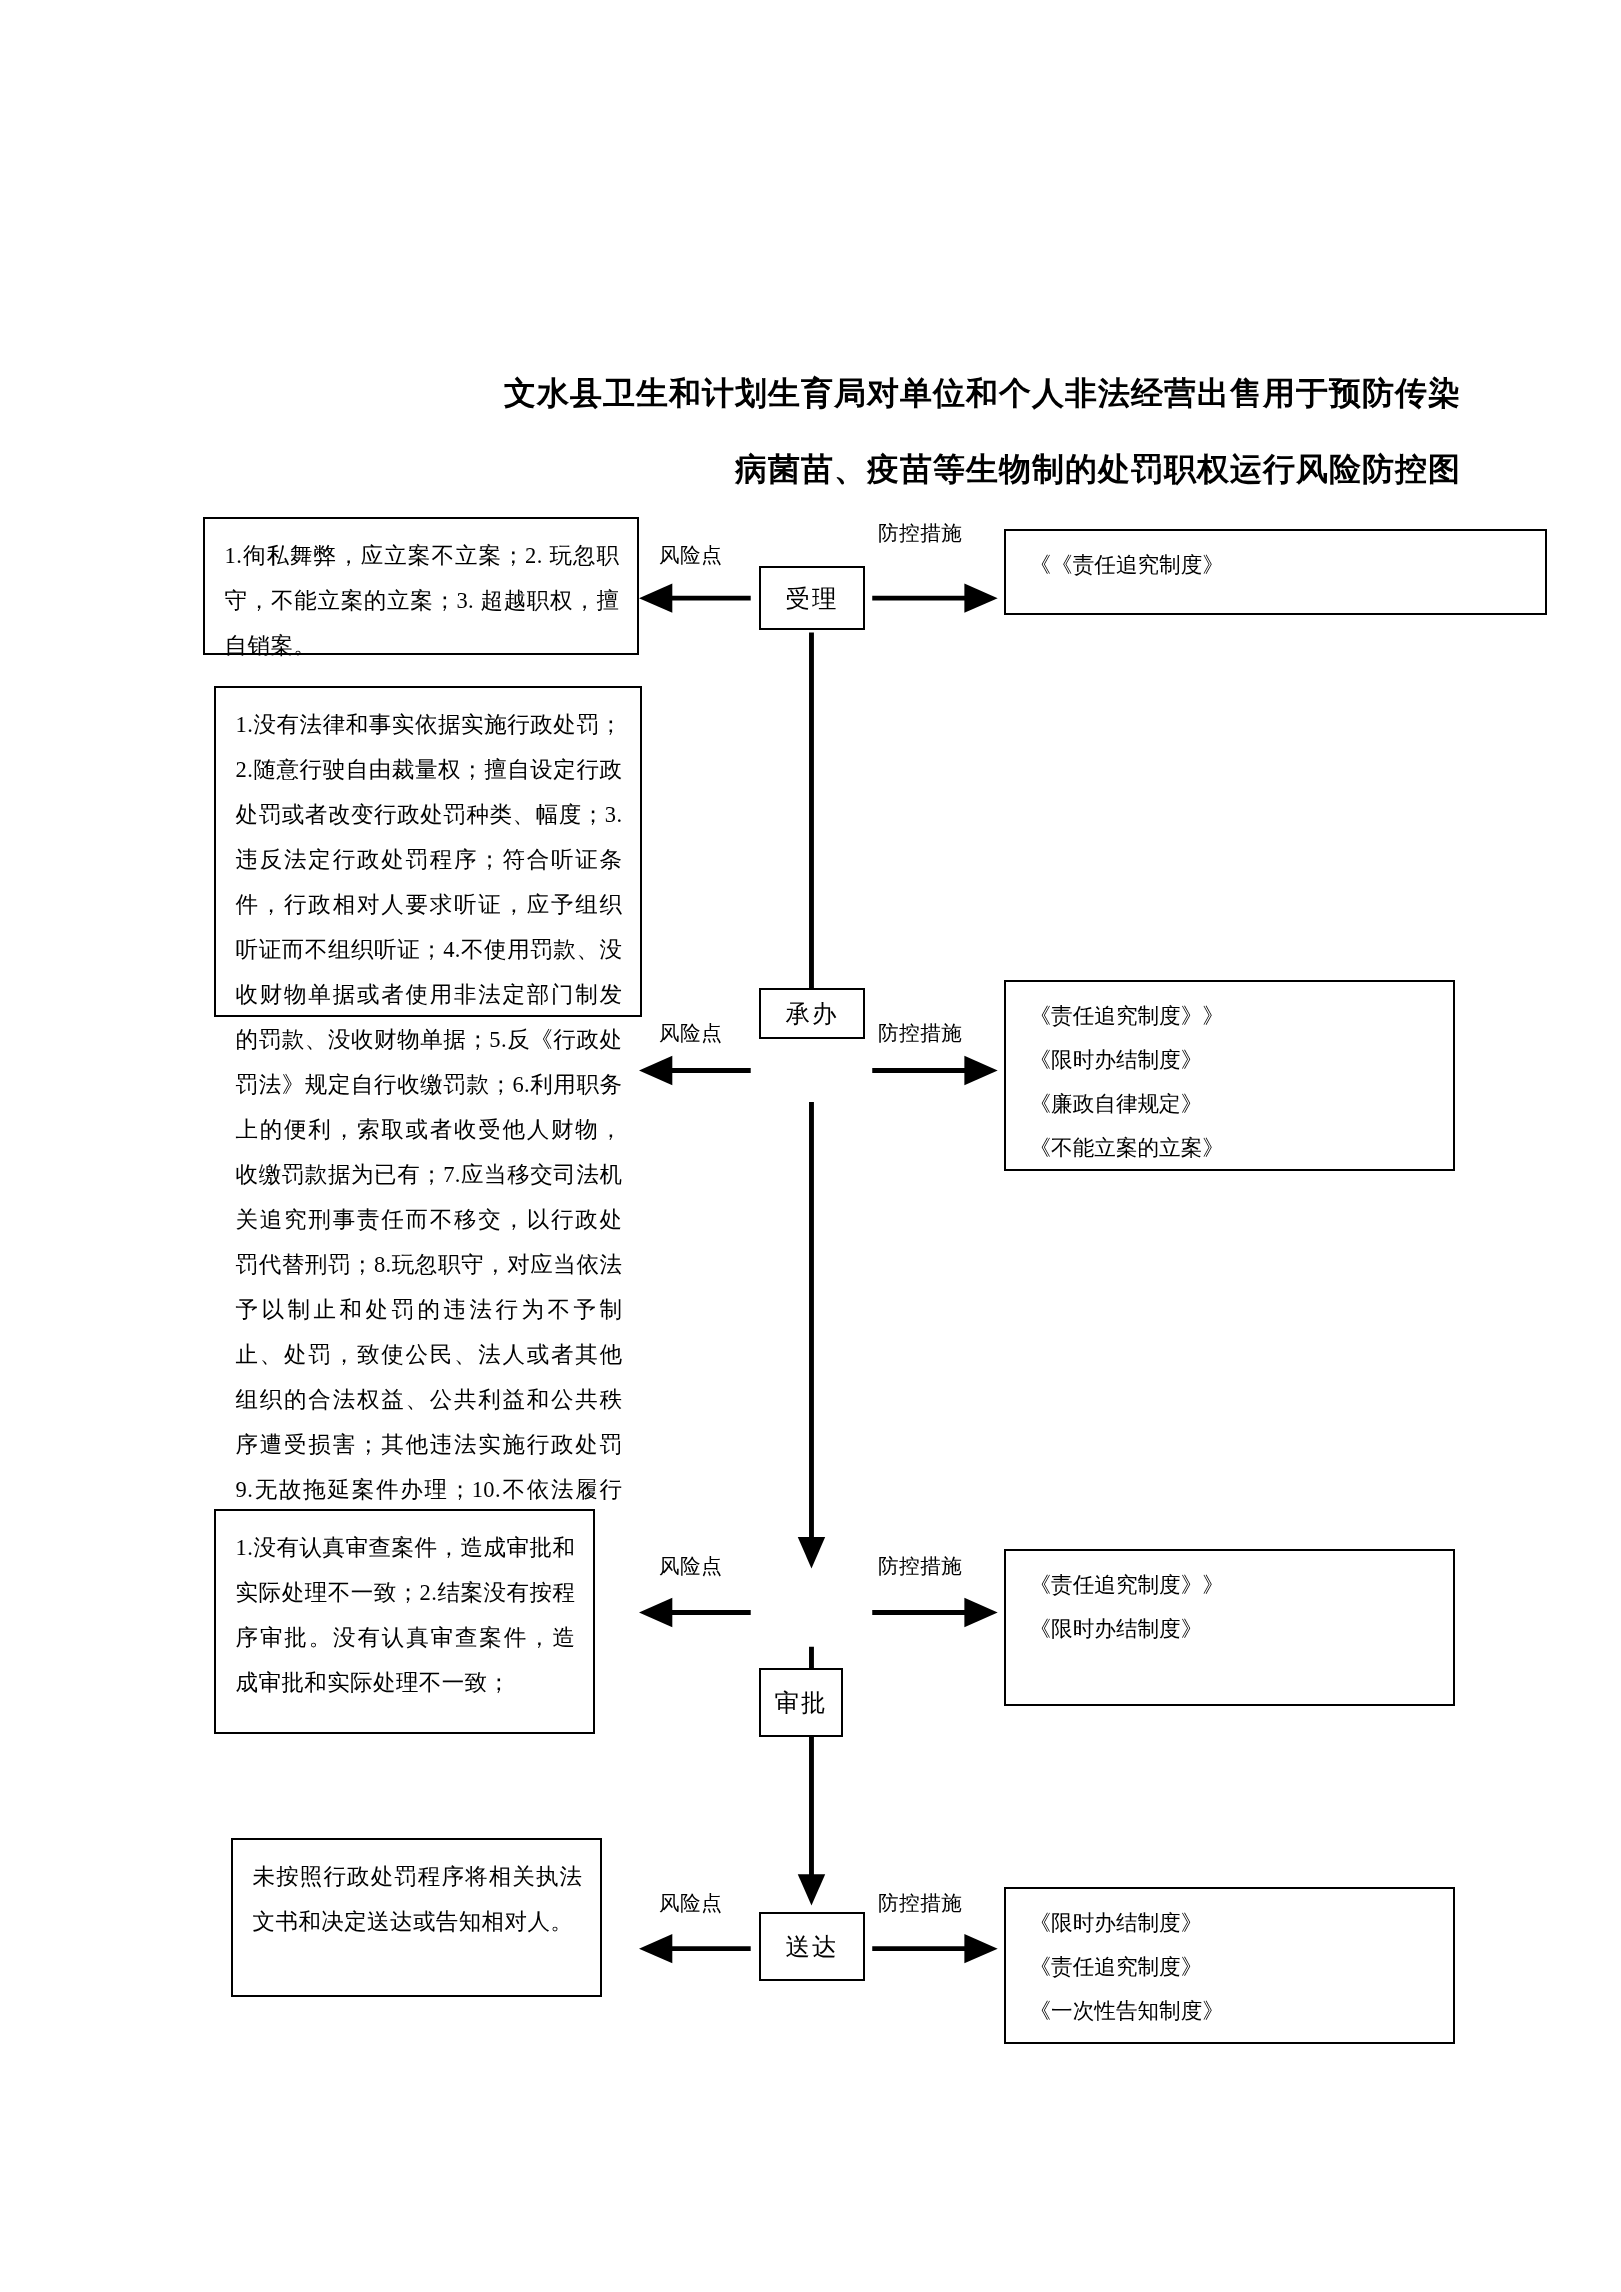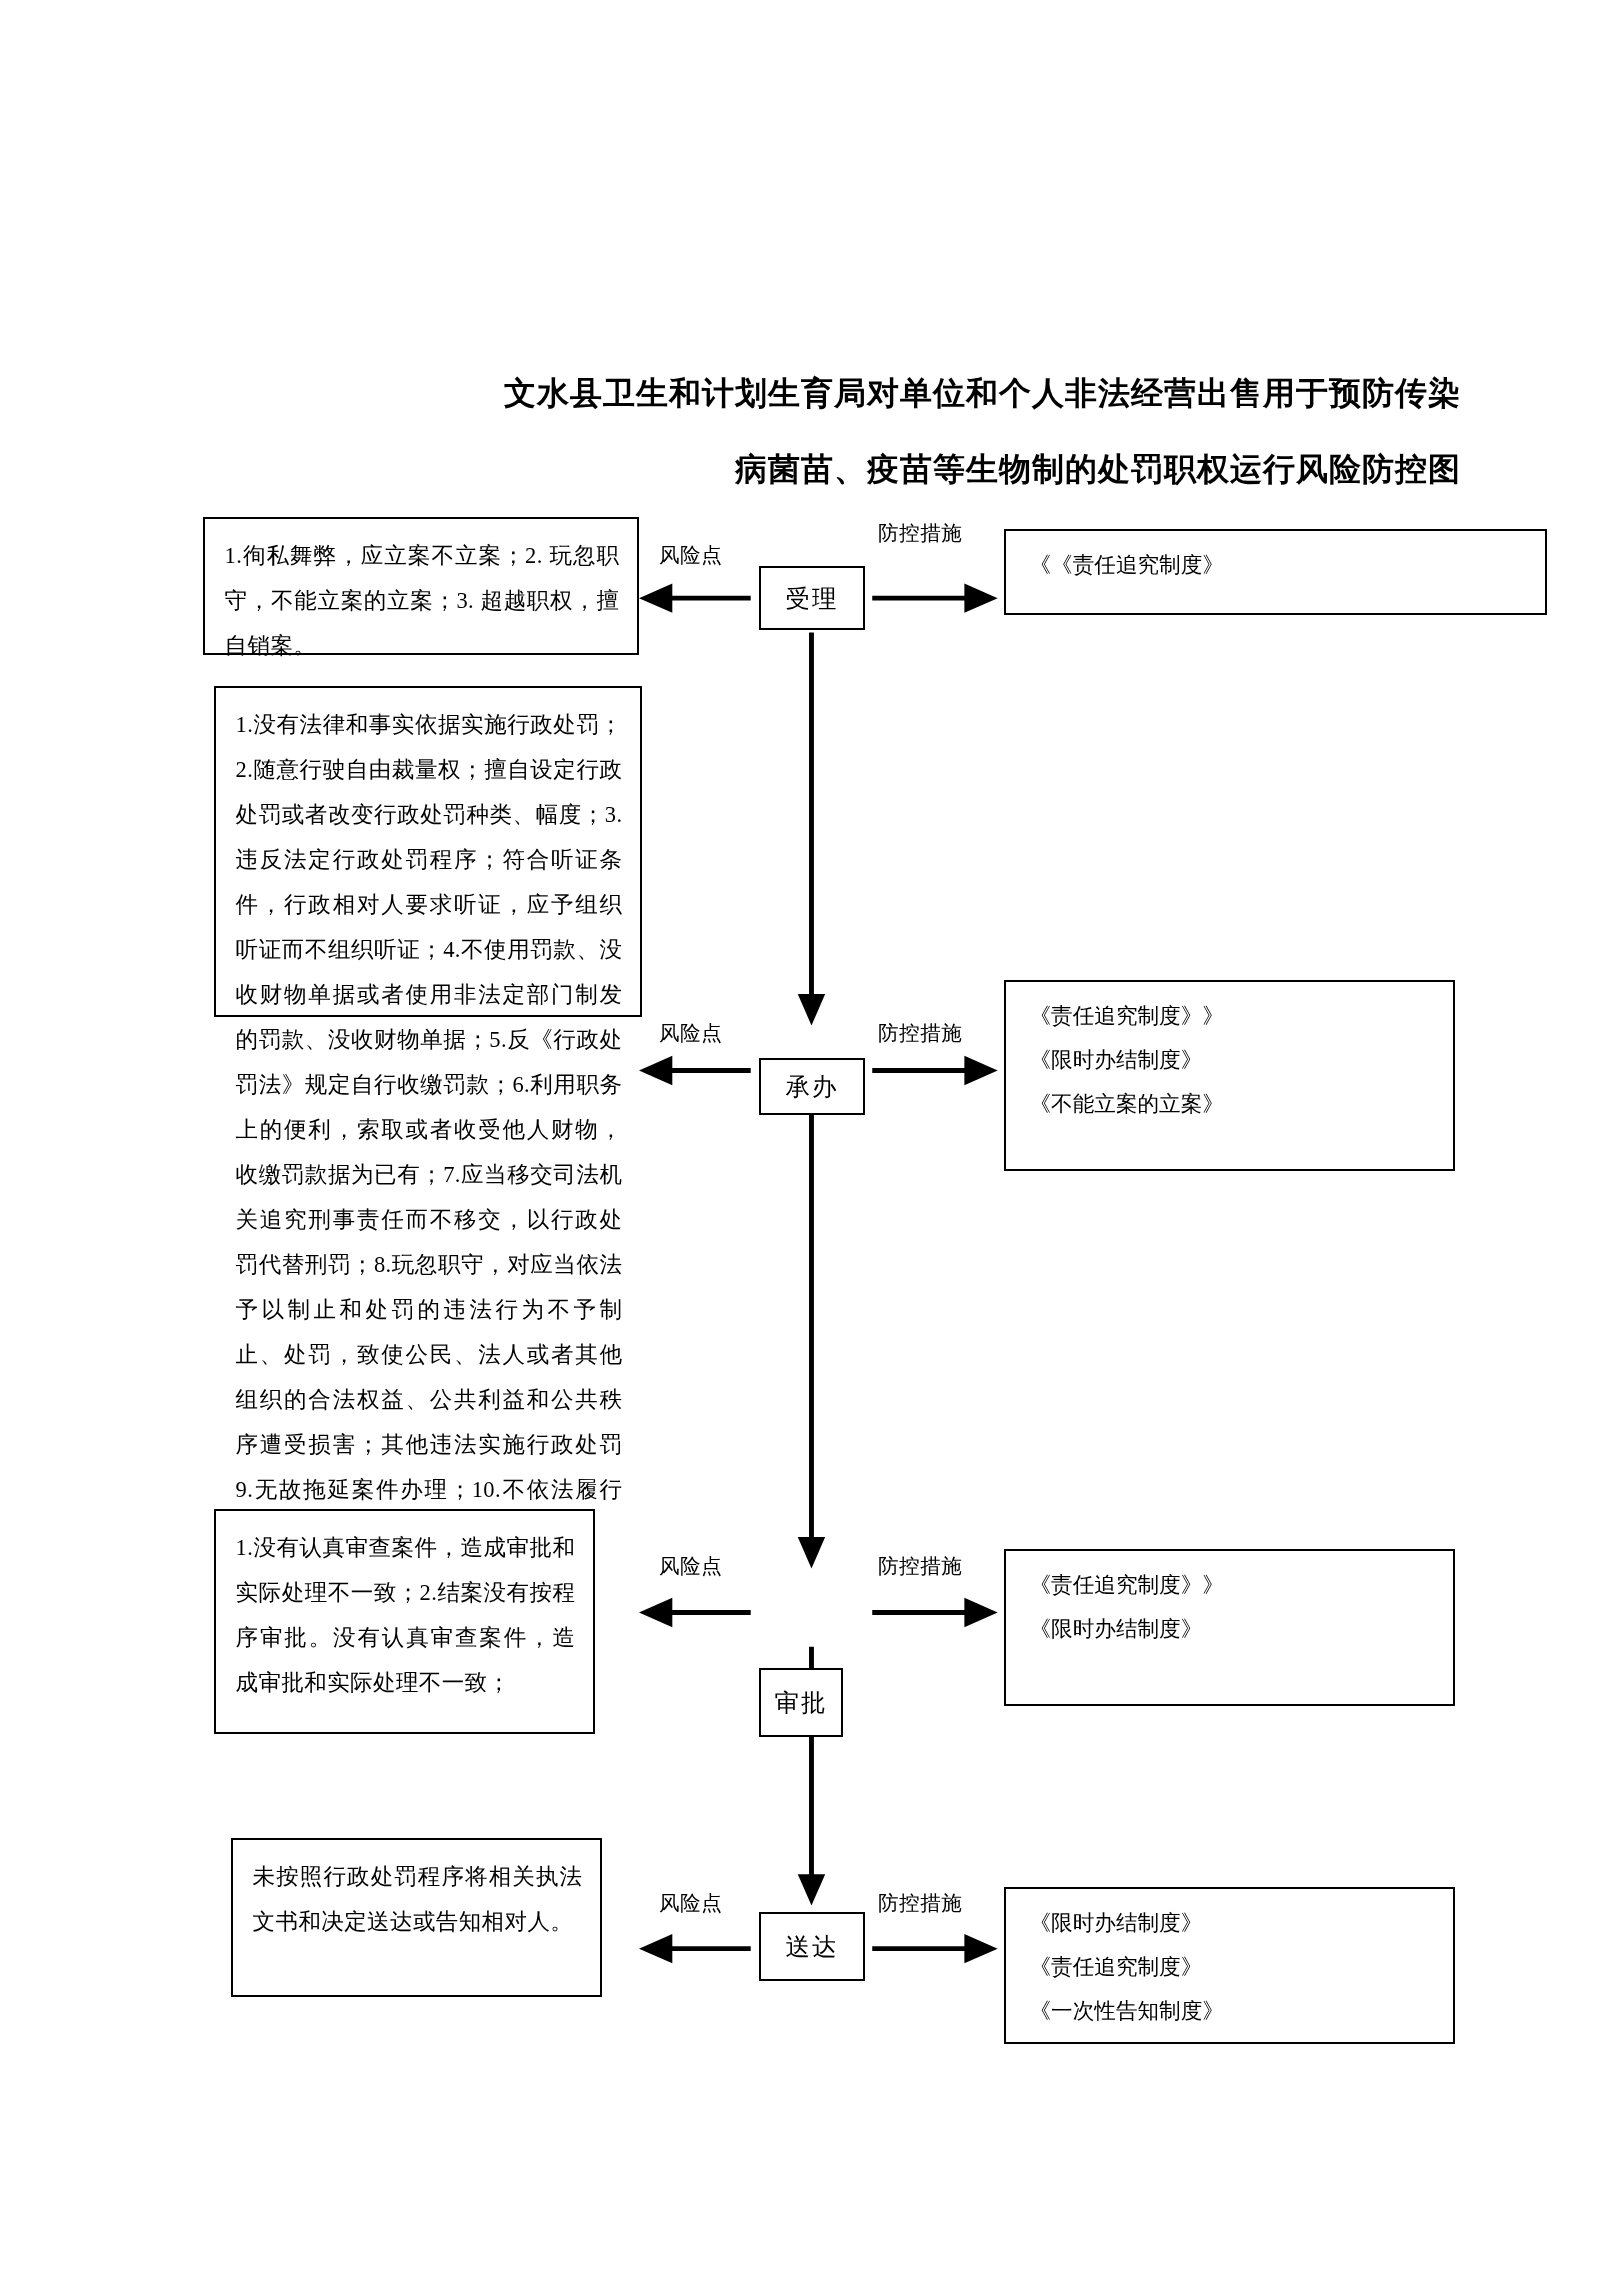--- a/index.html
+++ b/index.html
@@ -100,21 +100,21 @@
                   height: 328px; }
   #risk-box-3   { left: 214px;  top: 1509px; width: 381px;  height: 225px; }
   #risk-box-4   { left: 231px;  top: 1838px; width: 371px;  height: 159px; }
 
   #measure-box-1 { left: 1004px; top: 529px;  width: 543px; height: 86px; }
   #measure-box-2 { left: 1004px; top: 980px; width: 451px; height: 191px; }
   #measure-box-3 { left: 1004px; top: 1549px; width: 451px; height: 157px; }
   #measure-box-4 { left: 1004px; top: 1887px; width: 451px; height: 157px; }
 
   #stage-box-1 { left: 759px; top: 566px;  width: 106px; height: 64px; }
-  #stage-box-2 { left: 759px; top: 1058px; width: 106px; height: 57px; }
+  #stage-box-2 { left: 759px; top: 988px; width: 106px; height: 51px; }
   #stage-box-3 { left: 759px; top: 1668px; width: 84px; height: 69px; font-family: Liberation Mono, monospace; }
   #stage-box-4 { left: 759px; top: 1912px; width: 106px; height: 69px; }
 
   
   #risk-label-1    { left: 659px;  top: 541px; }
   #measure-label-1 { left: 878px;  top: 519px; }
   #risk-label-2    { left: 659px;  top: 1019px; }
   #measure-label-2 { left: 878px;  top: 1019px; }
   #risk-label-3    { left: 659px;  top: 1552px; }
   #measure-label-3 { left: 878px;  top: 1552px; }
@@ -204,20 +204,21 @@
   <div class="arrow-label" id="risk-label-4">风险点</div>
   <div class="arrow-label" id="measure-label-4">防控措施</div>
 
   <div class="box measure-box" id="measure-box-1">
     <span class="m-line">《《责任追究制度》</span>
   </div>
 
   <div class="box measure-box" id="measure-box-2">
     <span class="m-line">《责任追究制度》》</span>
     <span class="m-line">《限时办结制度》</span>
+    <span class="m-line">《廉政自律规定》</span>
     <span class="m-line">《不能立案的立案》</span>
   </div>
 
   <div class="box measure-box" id="measure-box-3">
     <span class="m-line">《责任追究制度》》</span>
     <span class="m-line">《限时办结制度》</span>
   </div>
 
   <div class="box measure-box" id="measure-box-4">
     <span class="m-line">《限时办结制度》</span>

